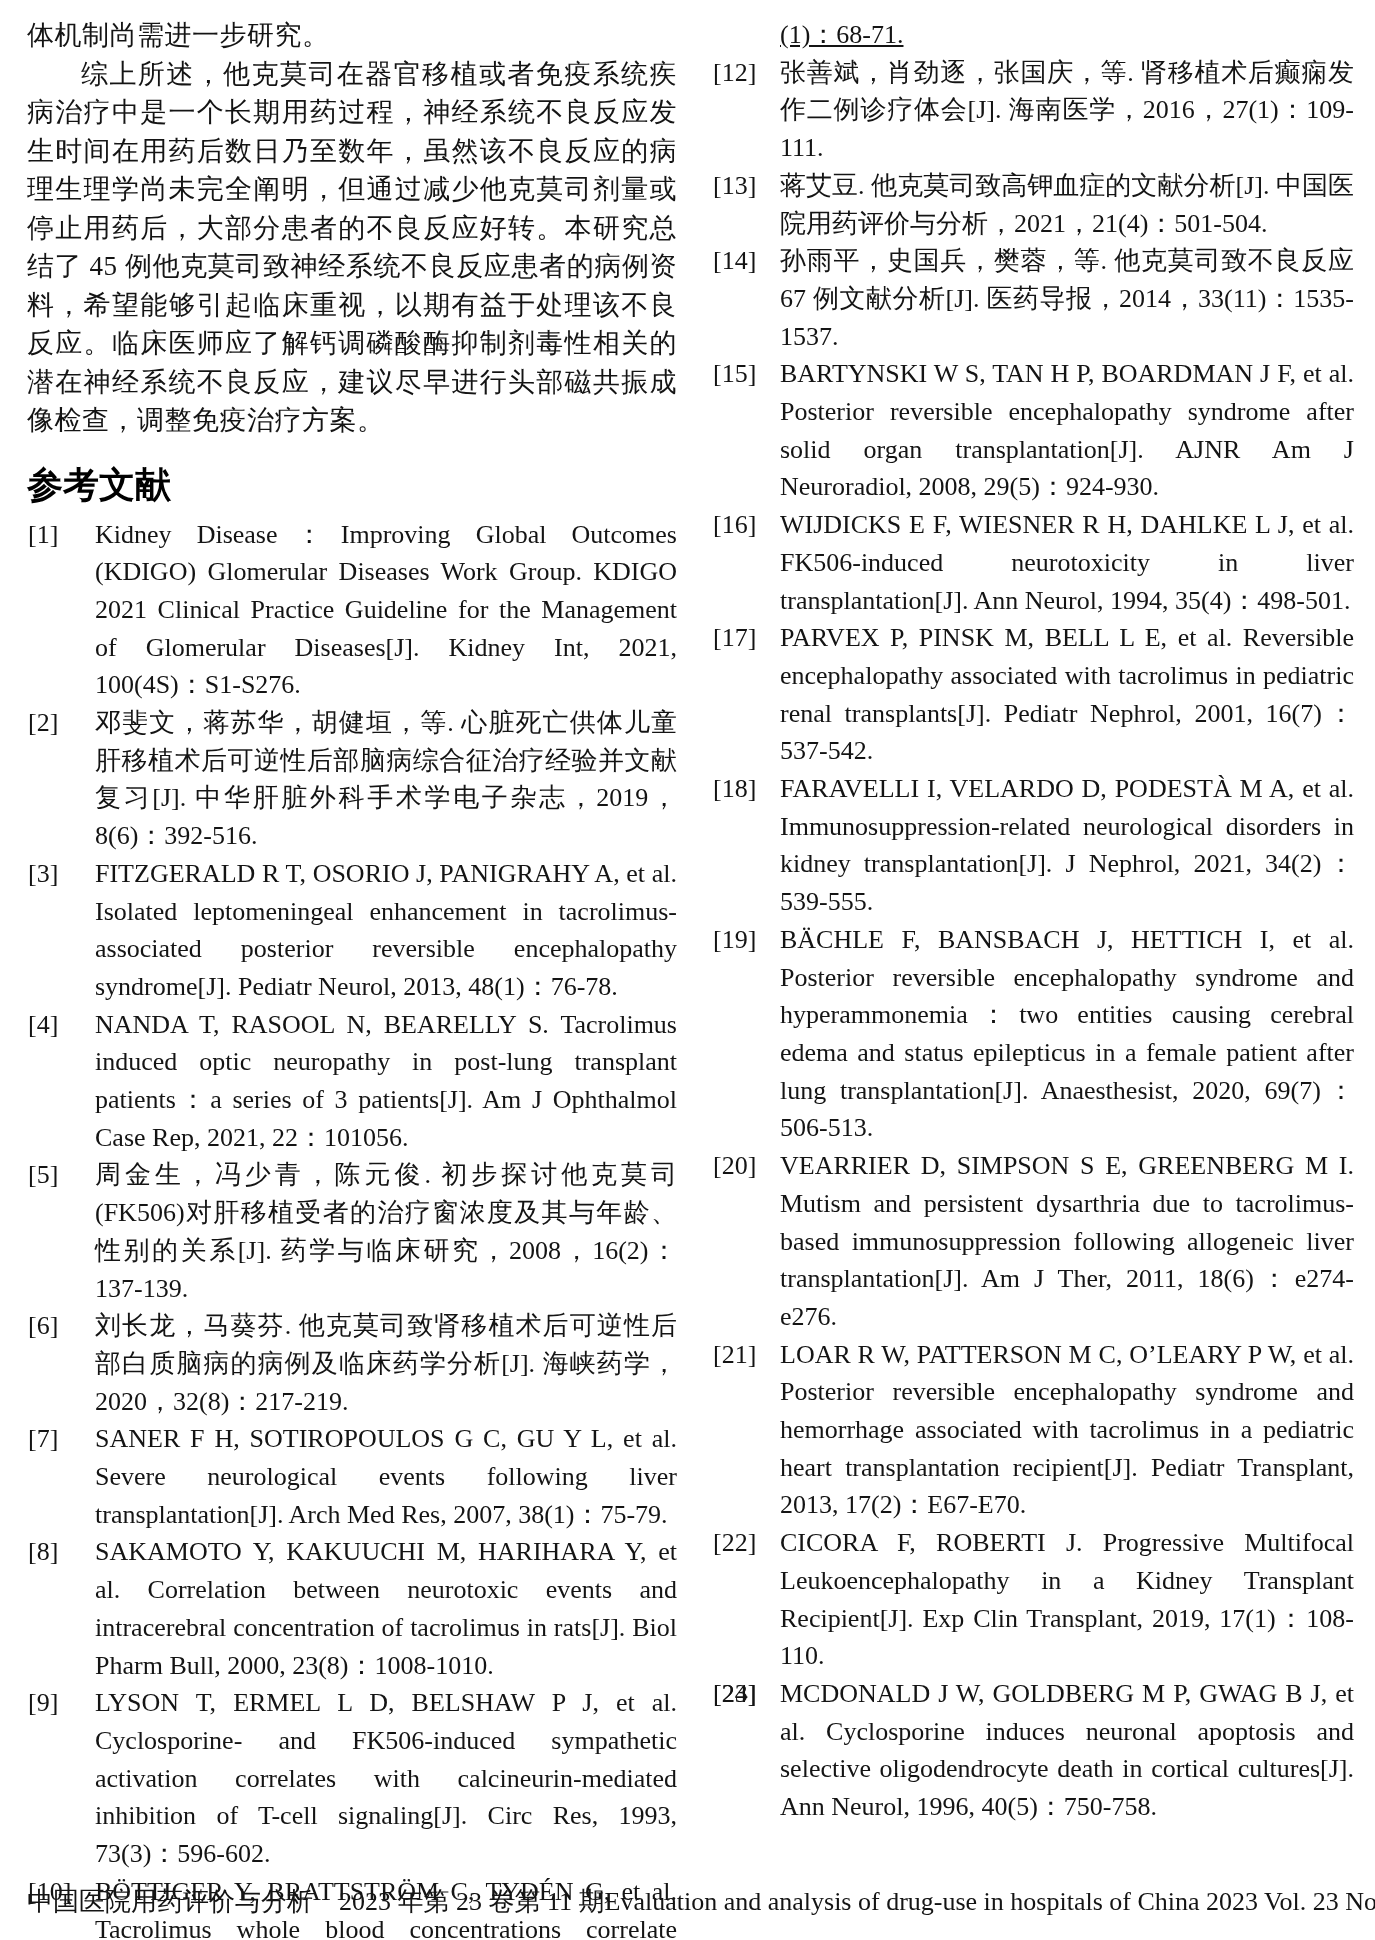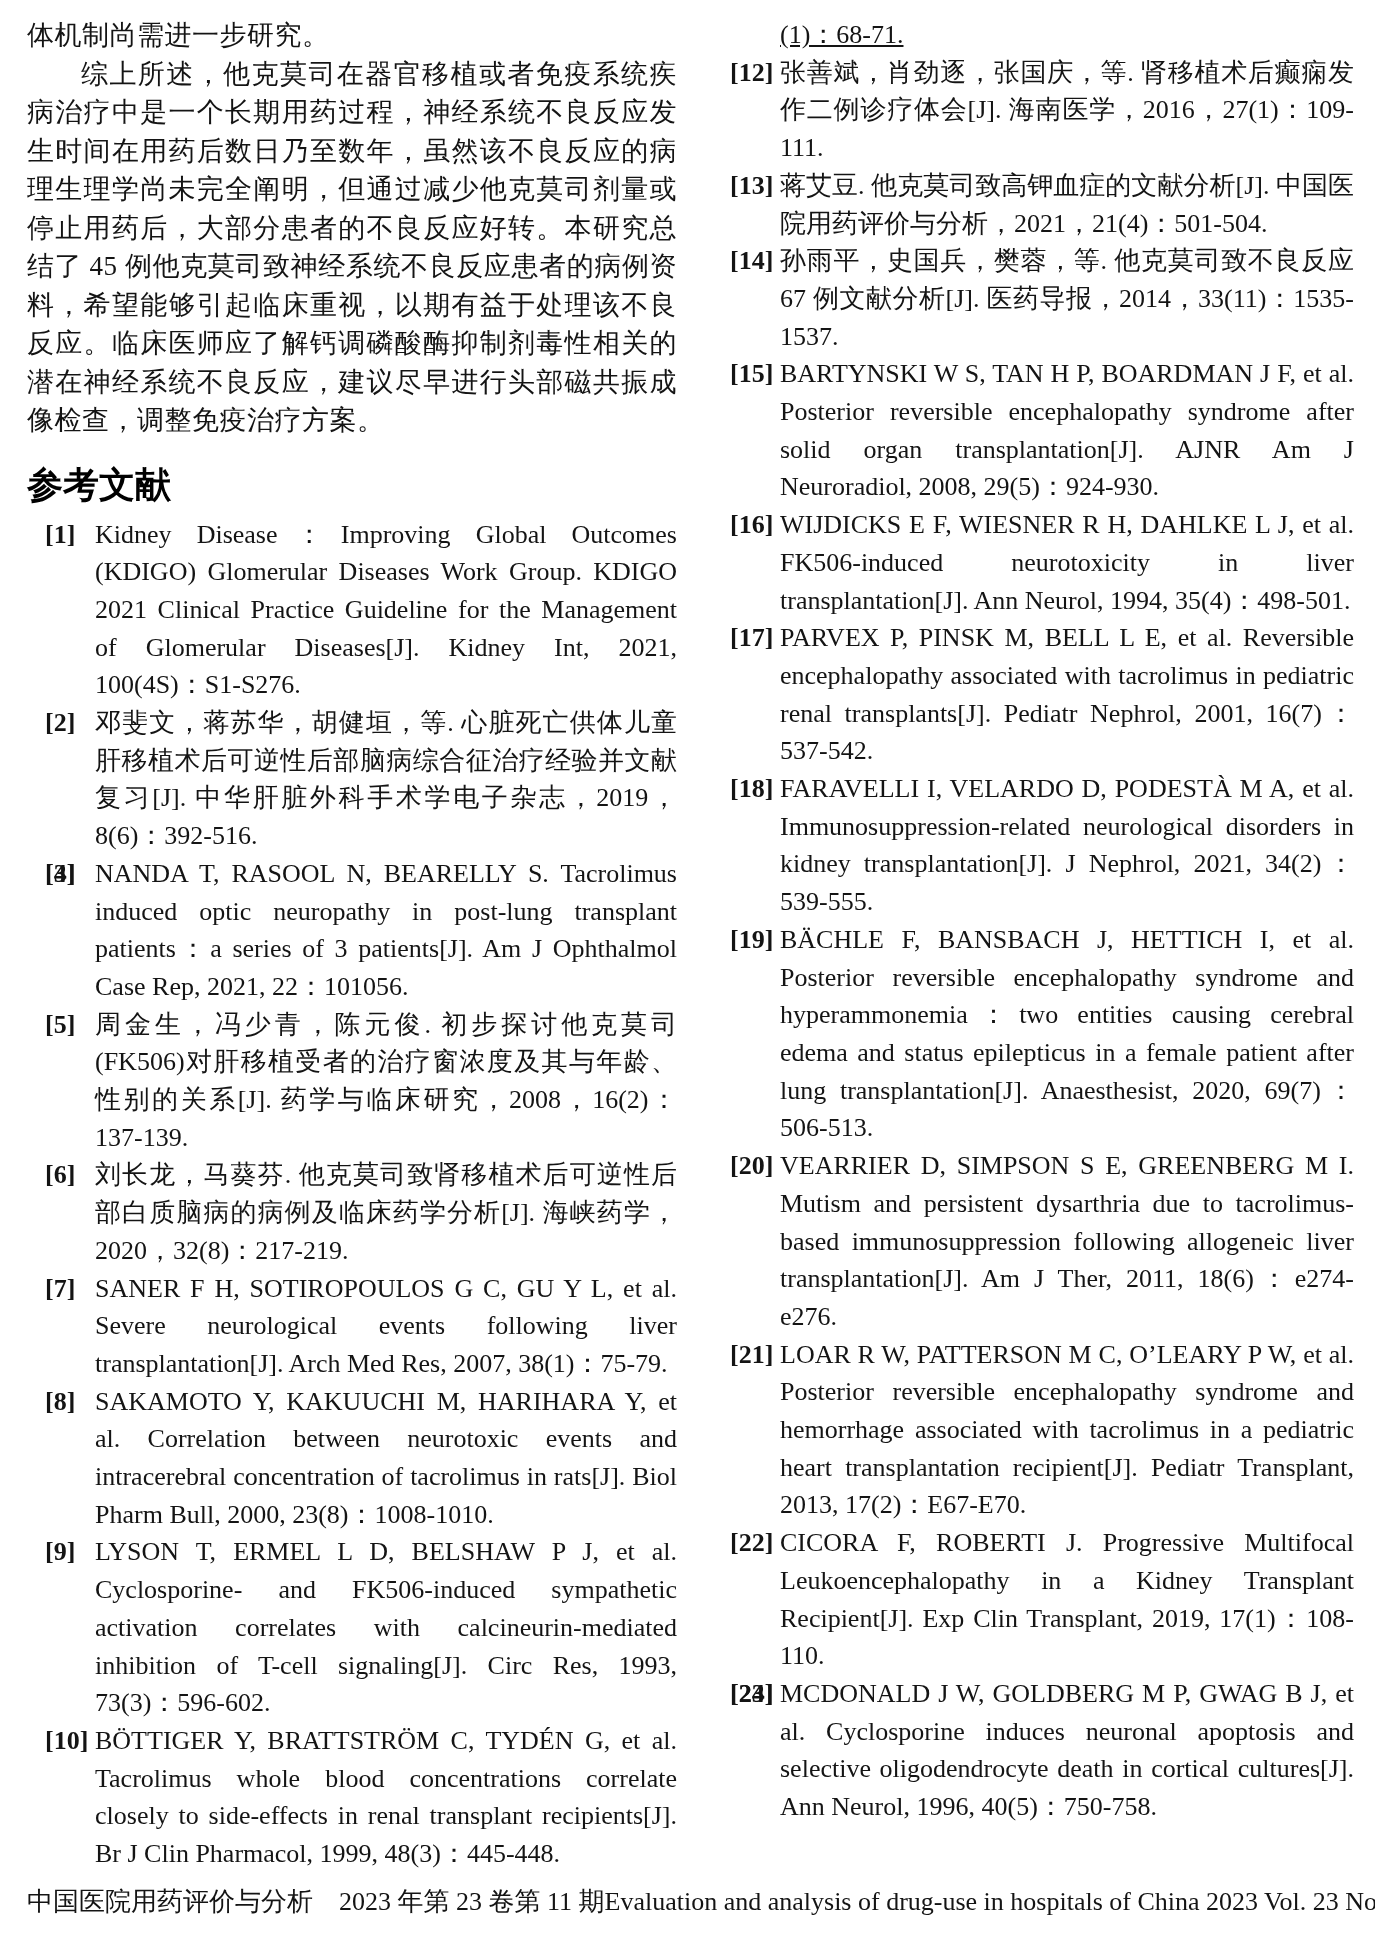--- a/index.html
+++ b/index.html
@@ -32,21 +32,21 @@
     color:#000;
   }
 
   .ref {
     position:relative;
     padding-left:68px;
     font-size:26px;
     line-height:37.7px;
     text-align:justify;
   }
-  .ref-num { position:absolute; left:18px; top:0;font-weight:bold; }
+  .ref-num { position:absolute; left:1px; top:0; }
 
   .ref-continuation {
     padding-left:68px;
     font-size:26px;
     line-height:37.7px;
     text-decoration:underline;
   }
 
   .footer {
     position:absolute;
@@ -74,20 +74,21 @@
     <div class="ref">
       <span class="ref-num">[1]</span>
       <span class="ref-text">Kidney Disease：Improving Global Outcomes (KDIGO) Glomerular Diseases Work Group. KDIGO 2021 Clinical Practice Guideline for the Management of Glomerular Diseases[J]. Kidney Int, 2021, 100(4S)：S1-S276.</span>
     </div>
     <div class="ref">
       <span class="ref-num">[2]</span>
       <span class="ref-text">邓斐文，蒋苏华，胡健垣，等. 心脏死亡供体儿童肝移植术后可逆性后部脑病综合征治疗经验并文献复习[J]. 中华肝脏外科手术学电子杂志，2019，8(6)：392-516.</span>
     </div>
     <div class="ref">
       <span class="ref-num">[3]</span>
+      <span class="ref-text">FITZGERALD R T, OSORIO J, PANIGRAHY A, et al. Isolated leptomeningeal enhancement in tacrolimus-associated posterior reversible encephalopathy syndrome[J]. Pediatr Neurol, 2013, 48(1)：76-78.</span>
     </div>
     <div class="ref">
       <span class="ref-num">[4]</span>
       <span class="ref-text">NANDA T, RASOOL N, BEARELLY S. Tacrolimus induced optic neuropathy in post-lung transplant patients：a series of 3 patients[J]. Am J Ophthalmol Case Rep, 2021, 22：101056.</span>
     </div>
     <div class="ref">
       <span class="ref-num">[5]</span>
       <span class="ref-text">周金生，冯少青，陈元俊. 初步探讨他克莫司(FK506)对肝移植受者的治疗窗浓度及其与年龄、性别的关系[J]. 药学与临床研究，2008，16(2)：137-139.</span>
     </div>
     <div class="ref">

